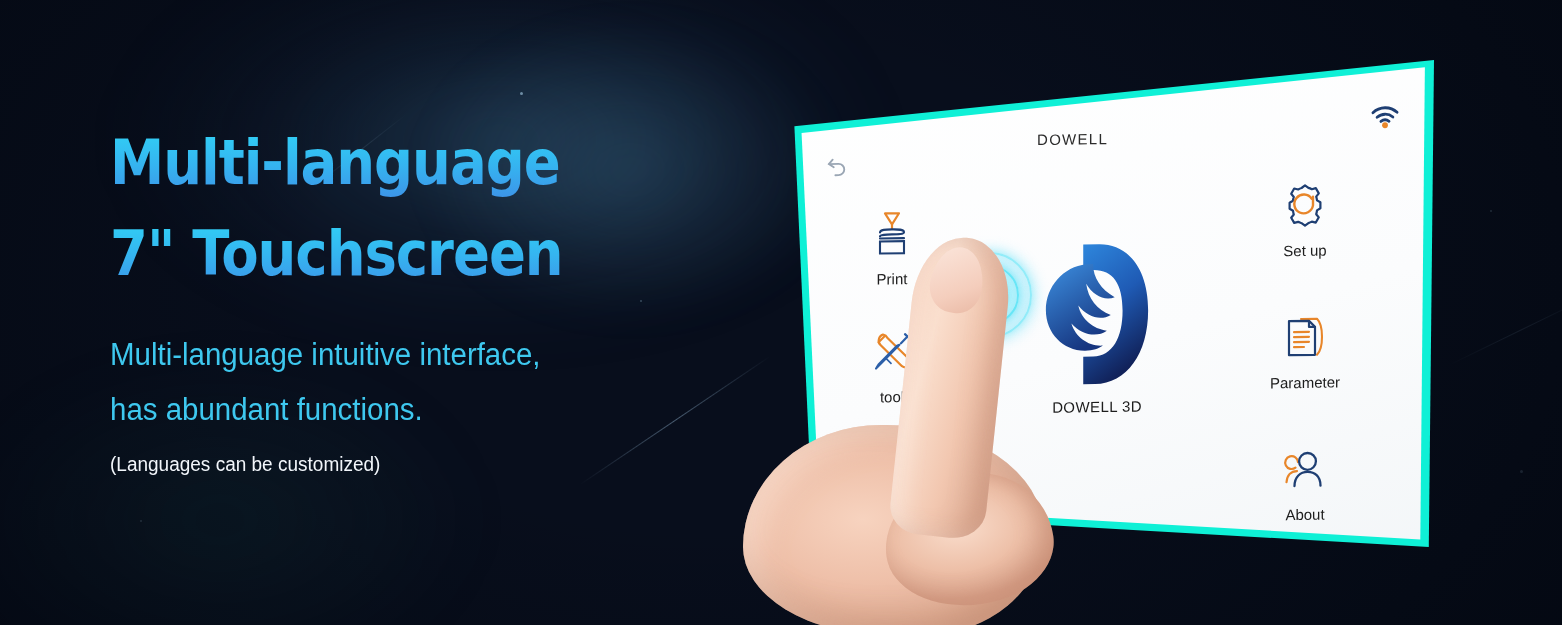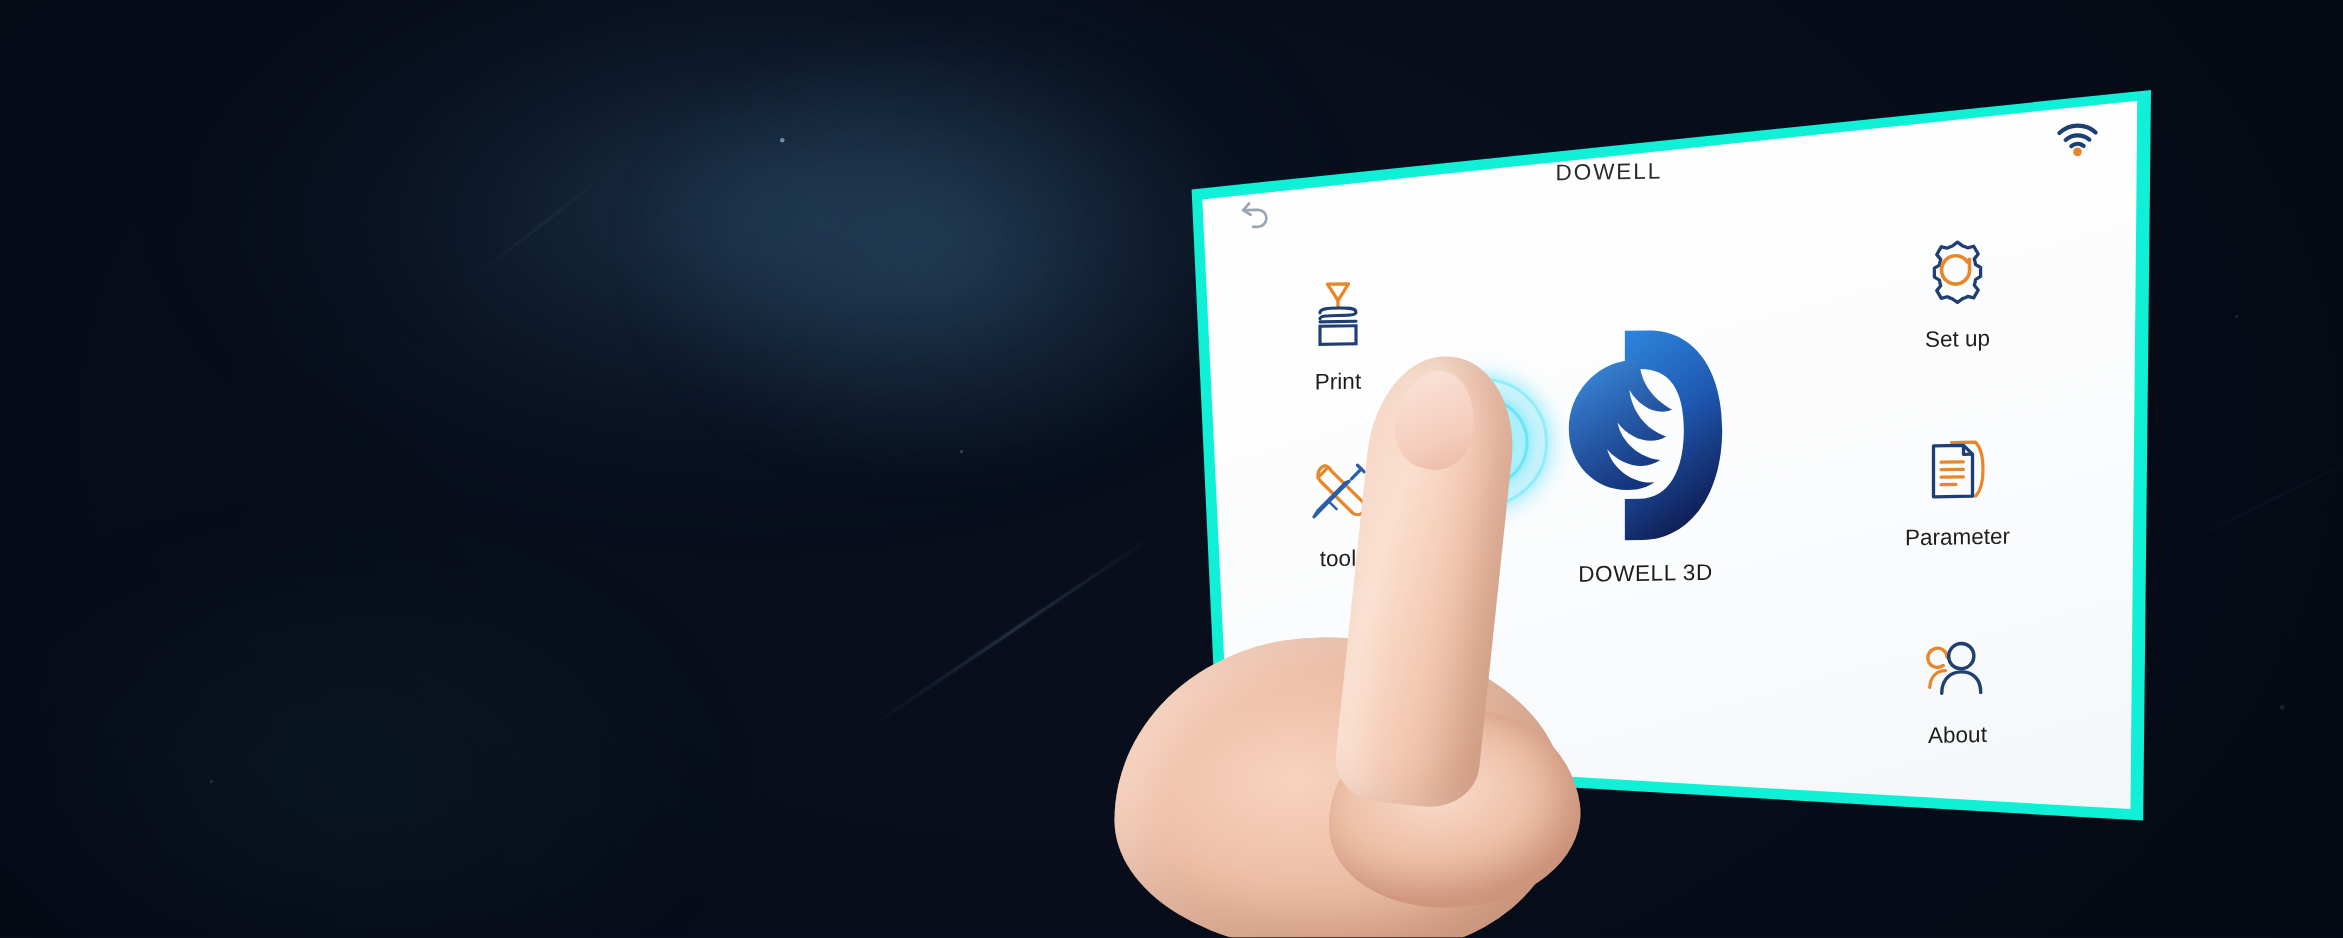--- a/index.html
+++ b/index.html
@@ -94,21 +94,21 @@
     clip-path:polygon(1.9% 13.0%, 100% 0.0%, 99.2% 95.5%, 4.6% 88.5%);
     background:#0ff0d6;
     filter:drop-shadow(0 0 14px rgba(0,238,214,.85)) drop-shadow(0 0 34px rgba(0,210,200,.45));
   }
   .tablet-screen {
     position:absolute; left:10px; top:12px; width:652px; height:510px;
     clip-path:polygon(3.0% 14.3%, 98.6% 1.4%, 97.9% 94.0%, 5.7% 87.2%);
     background:linear-gradient(165deg,#ffffff 0%,#fbfcfd 55%,#f3f6f8 100%);
   }
   .ui {
-    position:absolute; left:10px; top:0; width:652px; height:510px;
+    position:absolute; left:10px; top:24px; width:652px; height:510px;
     clip-path:polygon(3.0% 14.3%, 98.6% 1.4%, 97.9% 94.0%, 5.7% 87.2%);
   }
   .ui-inner {
     position:absolute; inset:0;
     transform:matrix(1, -0.0155, 0.0, 1, 0, 0);
   }
 
   .back-icon { position:absolute; left:42px; top:78px; width:26px; height:26px; color:#9aa6b4; }
   .brand {
     position:absolute; left:255px; top:58px;
@@ -199,20 +199,27 @@
   <div class="streak s2"></div>
   <div class="streak s3"></div>
   <div class="streak s4"></div>
   <div class="dot" style="left:520px;top:92px;width:3px;height:3px;"></div>
   <div class="dot" style="left:640px;top:300px;width:2px;height:2px;opacity:.5"></div>
   <div class="dot" style="left:1490px;top:210px;width:2px;height:2px;opacity:.5"></div>
   <div class="dot" style="left:1520px;top:470px;width:3px;height:3px;opacity:.45"></div>
   <div class="dot" style="left:140px;top:520px;width:2px;height:2px;opacity:.4"></div>
   <div class="bg-vign"></div>
 
+  <div class="copy">
+    <div class="headline">Multi-language</div>
+    <div class="headline">7" Touchscreen</div>
+    <div class="subhead">Multi-language intuitive interface,</div>
+    <div class="subhead" style="margin-top:0">has abundant functions.</div>
+    <div class="note">(Languages can be customized)</div>
+  </div>
 
   <div class="tablet-wrap">
     <div class="tablet"></div>
     <div class="tablet-screen"></div>
 
     <div class="ui">
       <div class="ui-inner">
 
         <span class="back-icon">
           <svg viewBox="0 0 24 24" width="26" height="26" fill="none" stroke="currentColor" stroke-width="1.7" stroke-linecap="round">

